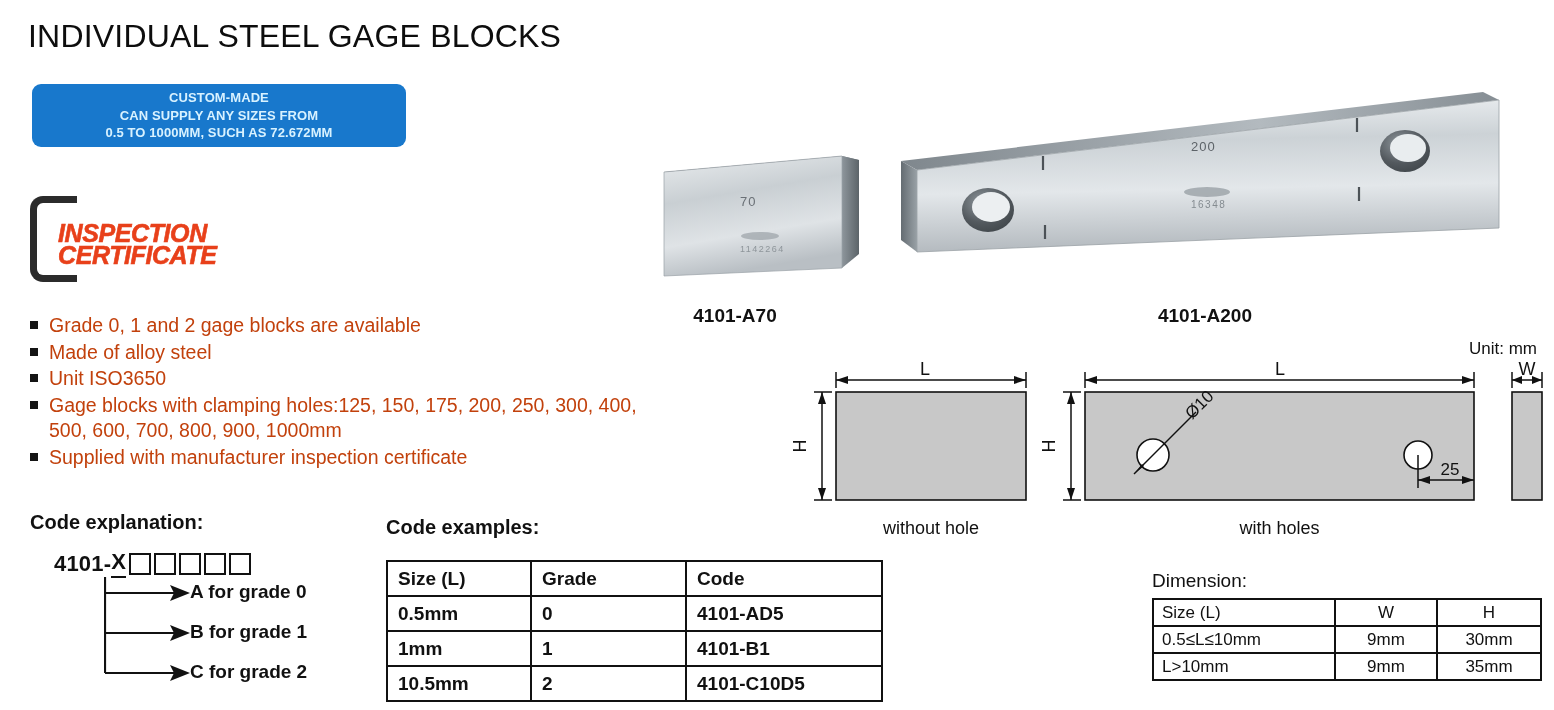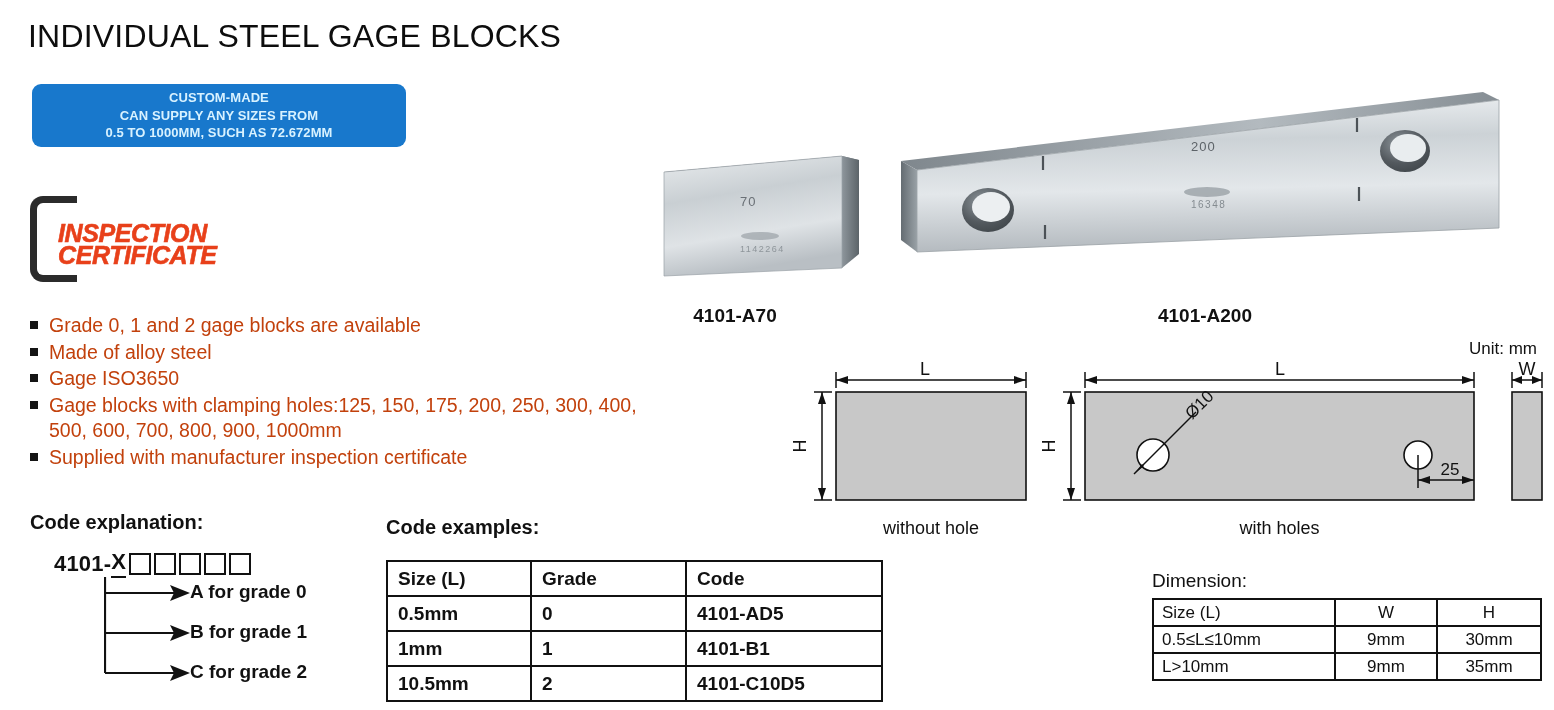--- a/index.html
+++ b/index.html
@@ -94,21 +94,21 @@
     <div class="feat-row">
       <span class="feat-bullet"></span>
       <span class="feat-text">Grade 0, 1 and 2 gage blocks are available</span>
     </div>
     <div class="feat-row">
       <span class="feat-bullet"></span>
       <span class="feat-text">Made of alloy steel</span>
     </div>
     <div class="feat-row">
       <span class="feat-bullet"></span>
-      <span class="feat-text">Gage ISO3650</span>
+      <span class="feat-text">Unit ISO3650</span>
     </div>
     <div class="feat-row">
       <span class="feat-bullet"></span>
       <span class="feat-text">Gage blocks with clamping holes:125, 150, 175, 200, 250, 300, 400, 500, 600, 700, 800, 900, 1000mm</span>
     </div>
     <div class="feat-row">
       <span class="feat-bullet"></span>
       <span class="feat-text">Supplied with manufacturer inspection certificate</span>
     </div>
   </div>

